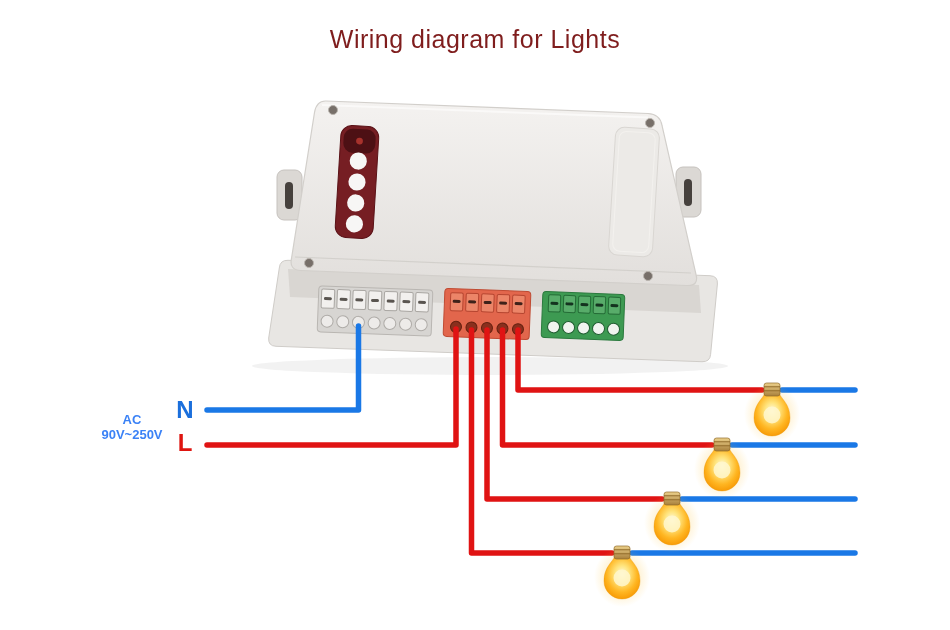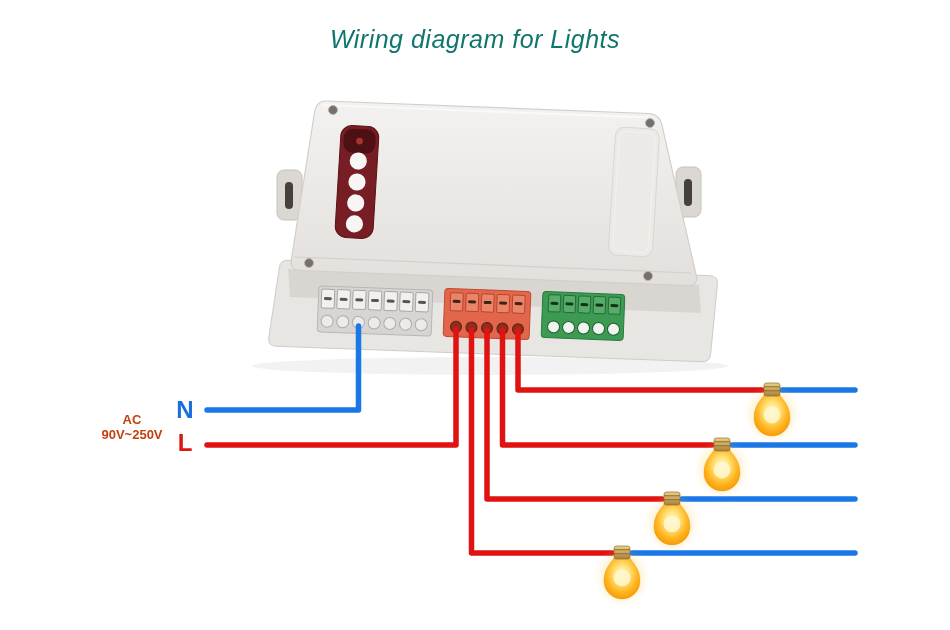--- a/index.html
+++ b/index.html
@@ -12,22 +12,21 @@
     background: #ffffff;
     overflow: hidden;
   }
   .title {
     position: absolute;
     left: 0; top: 25px;
     width: 100%;
     text-align: center;
     font-size: 25px;
     letter-spacing: 0.5px;
-    color: #0f766e;
-    font-style: italic;
+    color: #7f1d1d;
   }
   .label-n {
     position: absolute;
     left: 168px; top: 396px;
     width: 34px;
     text-align: center;
     font-size: 24px;
     font-weight: bold;
     color: #1b6fdc;
   }
@@ -41,21 +40,21 @@
     color: #de1510;
   }
   .label-ac {
     position: absolute;
     left: 90px; top: 413px;
     width: 84px;
     text-align: center;
     font-size: 13px;
     font-weight: bold;
     line-height: 1.15;
-    color: #c2410c;
+    color: #3b82f6;
   }
   svg.scene { position: absolute; left: 0; top: 0; }
 </style>
 </head>
 <body>
 
 <div class="stage">
 
   <div class="title">Wiring diagram for Lights</div>
 

